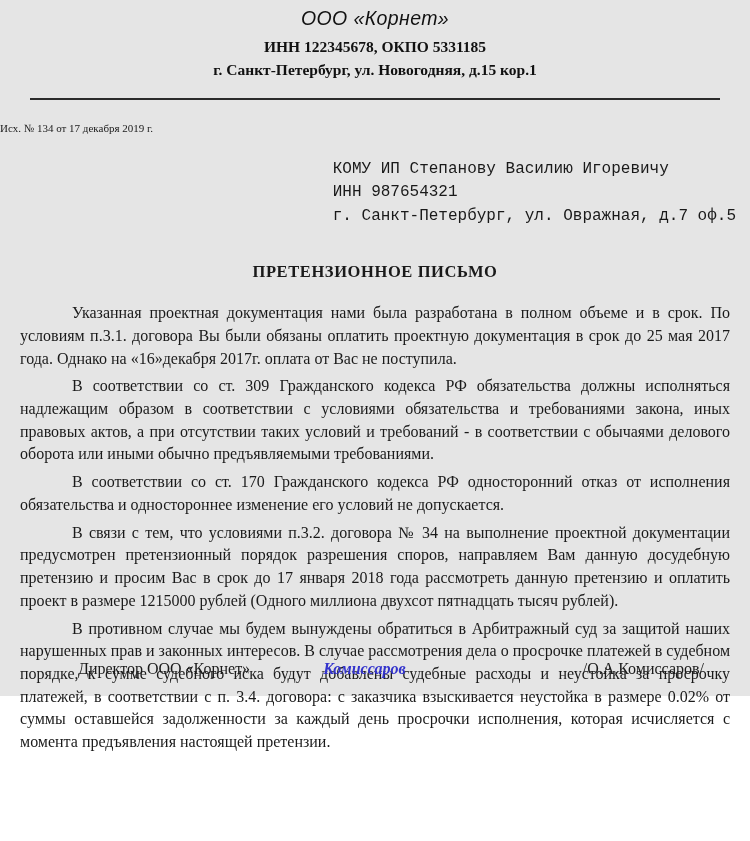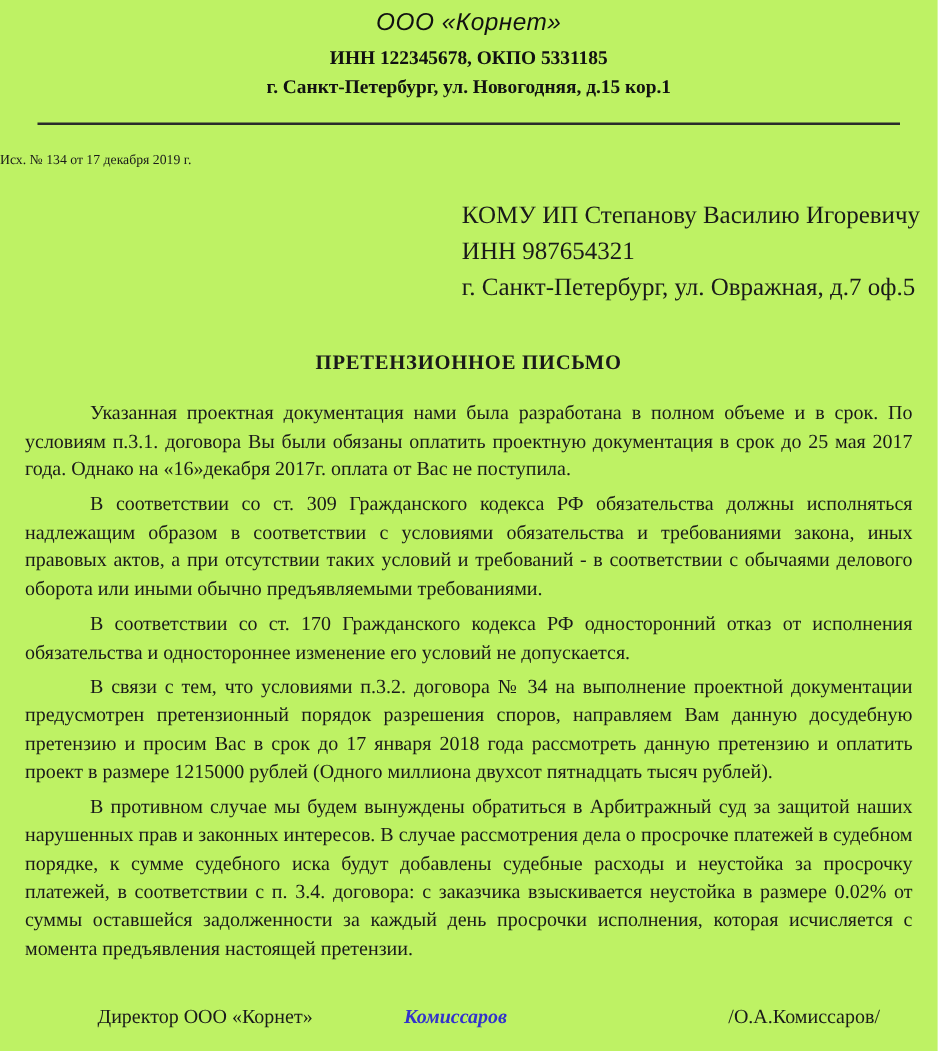--- a/index.html
+++ b/index.html
@@ -11,24 +11,24 @@
   body {
     width: 750px;
     height: 841px;
     font-family: "Liberation Serif", "DejaVu Serif", serif;
     color: #1a1a1a;
     overflow: hidden;
   }
   .page {
     position: relative;
     width: 750px;
-    height: 841px;
+    height: 696px;
     box-sizing: border-box;
     padding: 0;
-    background: #bef264;
+    background: #e5e5e5;
   }
 
   
   .letterhead {
     text-align: center;
     padding-top: 6px;
   }
   .company-name {
     font-family: "Liberation Sans", "DejaVu Sans", sans-serif;
     font-style: italic;
@@ -65,22 +65,23 @@
     text-align: left;
     font-size: 11px;
     margin: 21px 22px 0 0;
     line-height: 1.3;
   }
 
   
   .recipient {
     margin: 22px 14px 0 0;
     text-align: right;
-    font-size: 20px;
+    font-size: 16px;
     line-height: 1.47;
+    font-family: Liberation Mono, monospace;
   }
   .recipient .rline {
     display: block;
   }
   .recipient-inner {
     display: inline-block;
     text-align: left;
   }
 
   

